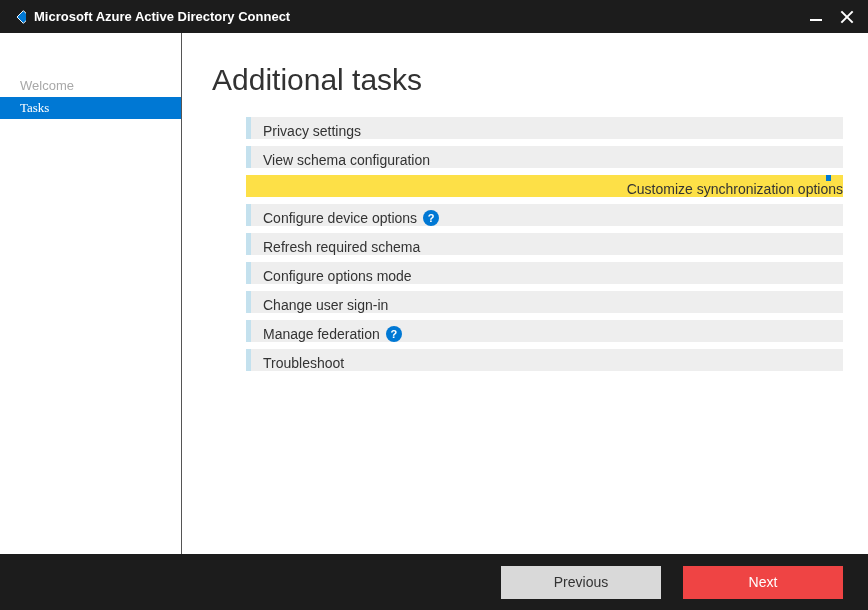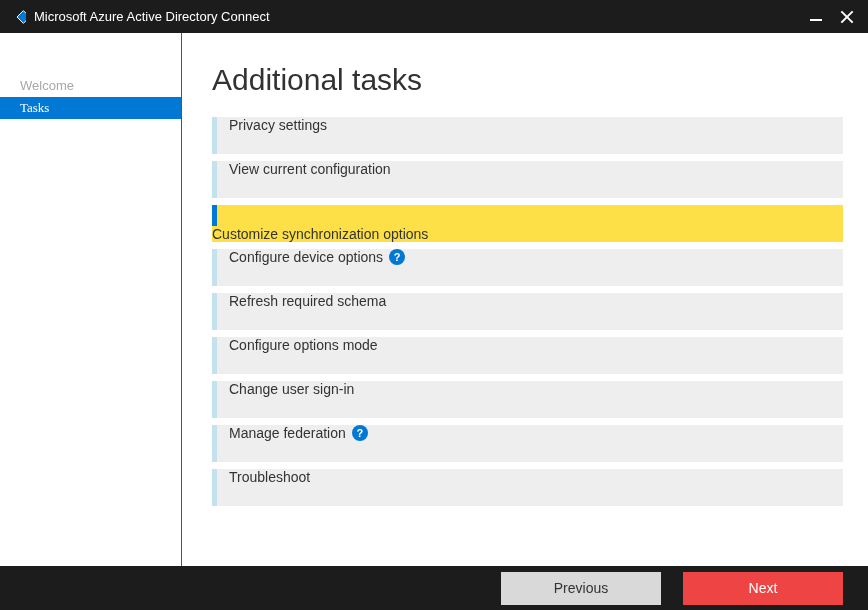--- a/index.html
+++ b/index.html
@@ -14,21 +14,21 @@
     display: flex;
     align-items: center;
     padding: 0 8px;
     font-size: 13px;
   }
   .titlebar .app-icon {
     width: 18px; height: 18px;
     margin-right: 8px;
     display: flex; align-items: center; justify-content: center;
   }
-  .titlebar .title-text { flex: 1; font-weight: 400; }
+  .titlebar .title-text { flex: 1; font-weight: 700; }
   .titlebar .win-controls { display: flex; gap: 18px; align-items: center; padding-right: 6px; }
   .titlebar .minimize {
     width: 12px; height: 12px; position: relative; cursor: pointer;
   }
   .titlebar .minimize::after {
     content: ""; position: absolute; bottom: 2px; left: 0;
     width: 12px; height: 2px; background: #fff;
   }
   .titlebar .close-x {
     width: 14px; height: 14px; cursor: pointer; position: relative;
@@ -79,28 +79,29 @@
   }
   .content .intro {
     font-size: 14px;
     color: #333;
     line-height: 1.4;
     margin-bottom: 22px;
   }
 
   .task-list { display: flex; flex-direction: column; gap: 7px; }
   .task-item {
-    height: 37px;
+    height: 22px;
     background: #eeeeee;
     display: flex;
-    align-items: flex-start;
+    align-items: flex-end;
     font-size: 14px;
     color: #333;
     cursor: pointer;
     position: relative;
+    margin-left: 34px;
   }
   .task-item .accent {
     width: 5px; height: 100%;
     background: #c4e1ee;
     margin-right: 12px;
   }
   .task-item.selected {
     background: #fde047;
     flex-direction: column;
   }
@@ -116,21 +117,21 @@
     font-weight: bold;
     display: inline-flex;
     align-items: center;
     justify-content: center;
     margin-left: 6px;
     cursor: pointer;
   }
 
   
   .footer {
-    height: 44px;
+    height: 56px;
     background: #1c1c1c;
     display: flex;
     align-items: center;
     justify-content: flex-end;
     padding-right: 25px;
     gap: 22px;
   }
   .footer button {
     width: 160px;
     height: 33px;
@@ -182,21 +183,21 @@
 
     <div class="task-list">
 
       <div class="task-item">
         <span class="accent"></span>
         <span>Privacy settings</span>
       </div>
 
       <div class="task-item">
         <span class="accent"></span>
-        <span>View current configuration</span>
+        <span>View schema configuration</span>
       </div>
 
       <div class="task-item selected">
         <span class="accent"></span>
         <span>Customize synchronization options</span>
       </div>
 
       <div class="task-item">
         <span class="accent"></span>
         <span>Configure device options</span>

